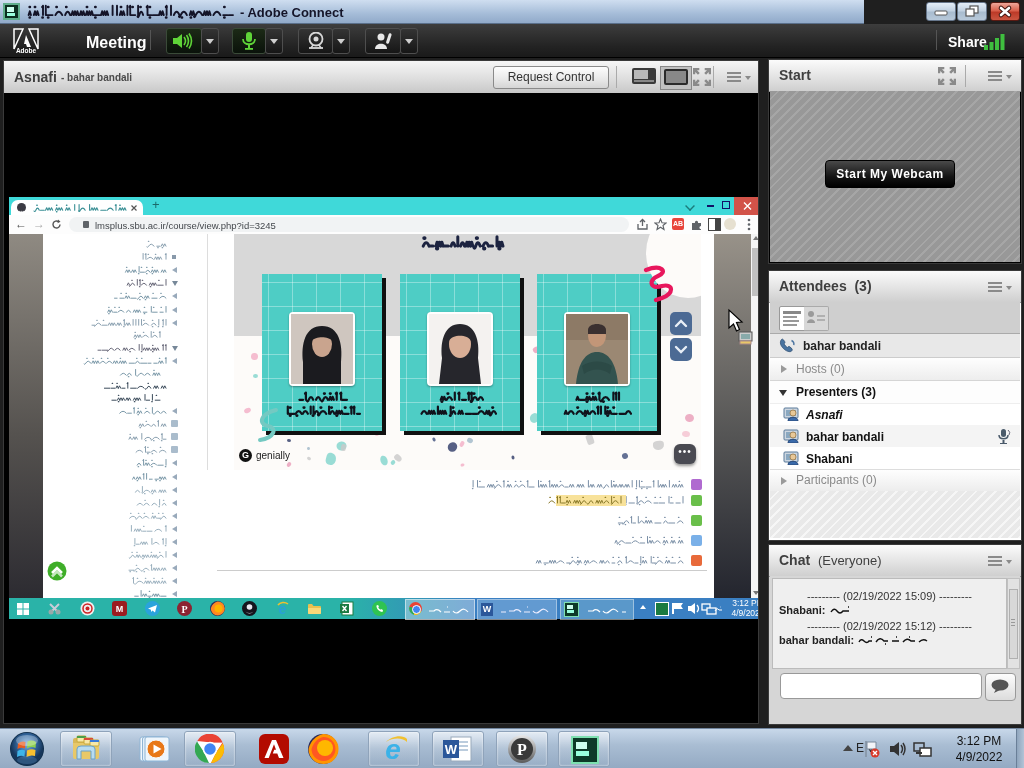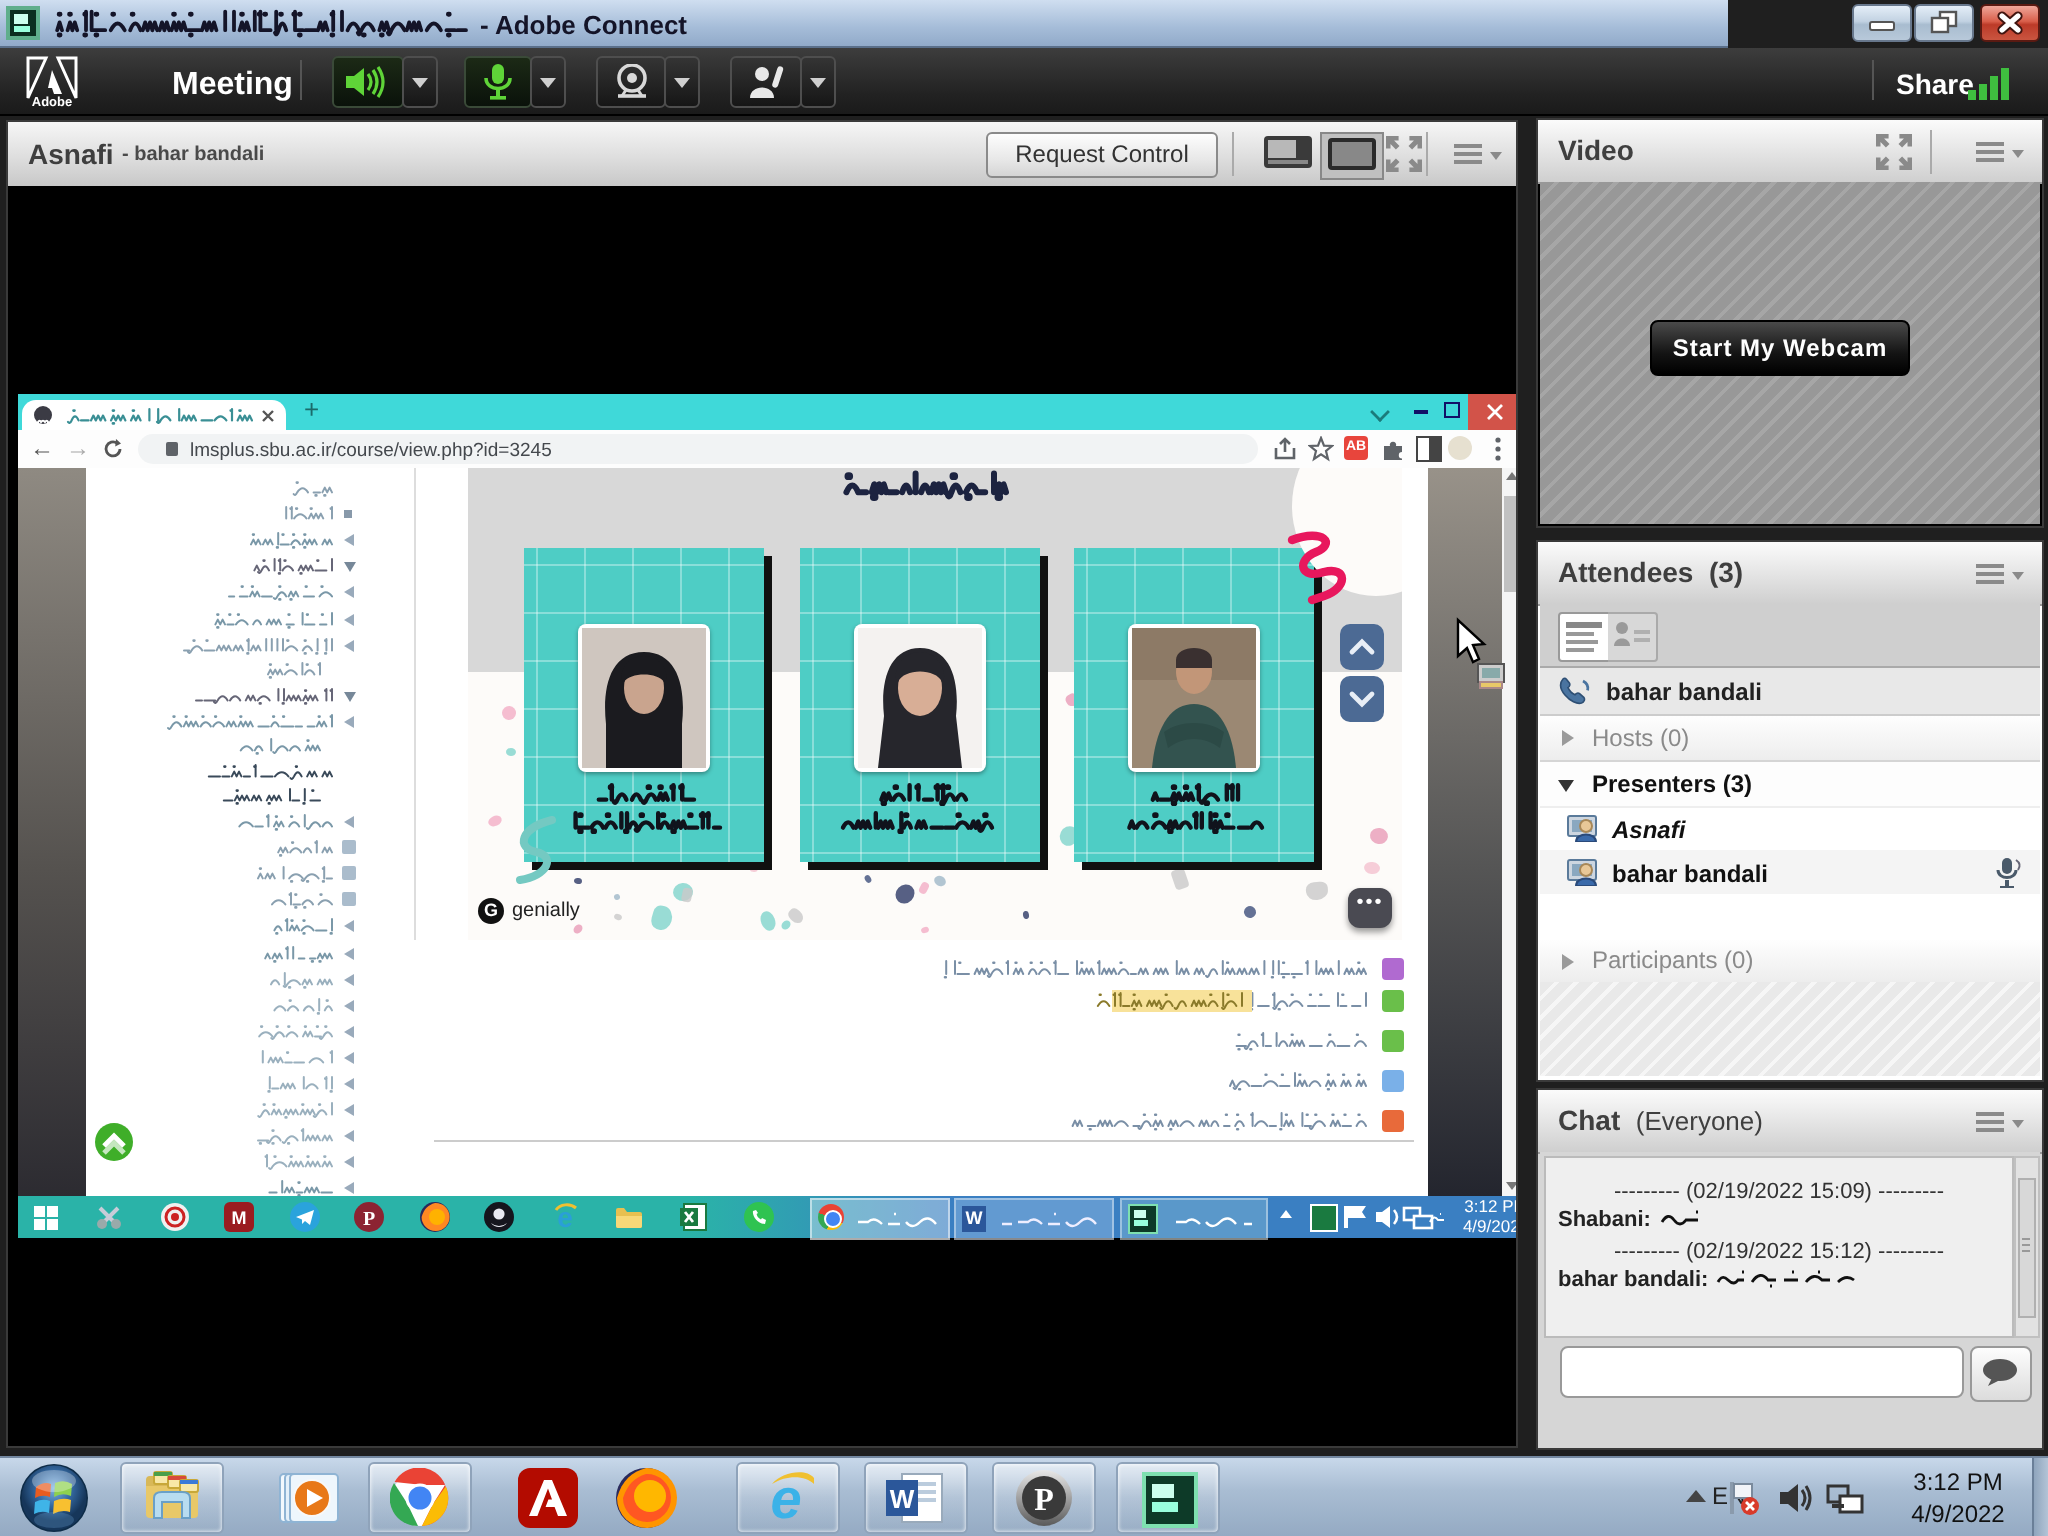--- a/index.html
+++ b/index.html
@@ -751,21 +751,21 @@
         <svg style="position:absolute;left:705px;top:7px;" width="10" height="8">
           <path d="M1 6 Q3 2 5 5 L8 5 M6 2 l0.5 0" stroke="#fff" stroke-width="1" fill="none"></path>
         </svg>
         <div style="position:absolute;left:720px;top:1px;width:38px;text-align:center;color:#fff;font-size:8.5px;line-height:9.5px;">3:12 PM<br>4/9/2022</div>
       </div>
     </div>
   </div>
 
   <div id="videopod" class="pod abs">
     <div class="podhead">
-      <div class="podtitle">Video</div>
+      <div class="podtitle">Start</div>
       <div class="fullico" style="left:169px;top:7px;" id="vidfull"><svg width="18" height="18">
           <g fill="#8a8a8a">
             <path d="M0 7 L0 0 L7 0 L7 2.5 L4.5 2.5 L7.5 5.5 L5.5 7.5 L2.5 4.5 L2.5 7 Z" transform="translate(0,0) scale(0.9)"></path>
             <path d="M18 7 L18 0 L11 0 L11 2.5 L13.5 2.5 L10.5 5.5 L12.5 7.5 L15.5 4.5 L15.5 7 Z" transform="scale(0.9) translate(2,0)"></path>
             <path d="M0 11 L0 18 L7 18 L7 15.5 L4.5 15.5 L7.5 12.5 L5.5 10.5 L2.5 13.5 L2.5 11 Z" transform="scale(0.9) translate(0,2)"></path>
             <path d="M18 11 L18 18 L11 18 L11 15.5 L13.5 15.5 L10.5 12.5 L12.5 10.5 L15.5 13.5 L15.5 11 Z" transform="scale(0.9) translate(2,2)"></path>
           </g>
         </svg></div>
       <div style="position:absolute;left:196px;top:5px;width:1px;height:22px;background:#aaa;"></div>
       <div class="hamb" style="left:219px;top:11px;">
@@ -841,20 +841,30 @@
           <path d="M5 14 C5 9 15 9 15 14 Z" fill="#3a6aaa" stroke="#2a4a7a"></path>
         </svg>
         <div class="abs" style="left:36px;top:5px;color:#111;font-weight:bold;">bahar bandali</div>
         <svg width="16" height="16" style="position:absolute;left:226px;top:3px;">
           <rect x="5" y="1" width="5" height="8" rx="2.5" fill="#4a5a6a"></rect>
           <path d="M3 7 C3 12 12 12 12 7" stroke="#4a5a6a" fill="none" stroke-width="1.5"></path>
           <rect x="6.5" y="12" width="2" height="3" fill="#4a5a6a"></rect>
           <rect x="4" y="15" width="7" height="1.5" fill="#4a5a6a"></rect>
           <path d="M12 2 Q15 4 13 7" stroke="#667" fill="none" stroke-width="1"></path>
         </svg>
+      </div>
+      <div class="abs" style="left:0;top:145px;width:250px;height:22px;background:#fff;border-bottom:1px solid #ddd;">
+        <svg class="presico" width="16" height="14" style="position:absolute;left:13px;top:4px;">
+          <rect x="1" y="1" width="14" height="10" rx="1" fill="#cdd6e0" stroke="#5a7a9a"></rect>
+          <rect x="3" y="3" width="10" height="6" fill="#8aa8c0"></rect>
+          <rect x="5" y="11" width="6" height="2" fill="#5a7a9a"></rect>
+          <circle cx="10" cy="6" r="3" fill="#e8c898" stroke="#a88858"></circle>
+          <path d="M5 14 C5 9 15 9 15 14 Z" fill="#3a6aaa" stroke="#2a4a7a"></path>
+        </svg>
+        <div class="abs" style="left:36px;top:5px;color:#111;font-weight:bold;">Shabani</div>
       </div>
       <div class="abs" style="left:0;top:168px;width:250px;height:21px;background:linear-gradient(#fefefe,#ededed);border-bottom:1px solid #bbb;">
         <div class="abs" style="left:11px;top:7px;width:0;height:0;border-top:4px solid transparent;border-bottom:4px solid transparent;border-left:6px solid #9a9a9a;"></div>
         <div class="abs" style="left:26px;top:3px;color:#8a8a8a;">Participants (0)</div>
       </div>
       <div class="abs" style="left:0;top:189px;width:250px;height:47px;background:repeating-linear-gradient(135deg,#e9e9e9 0 5px,#f6f6f6 5px 7px);"></div>
     </div>
   </div>
 
   <div id="chatpod" class="pod abs">

